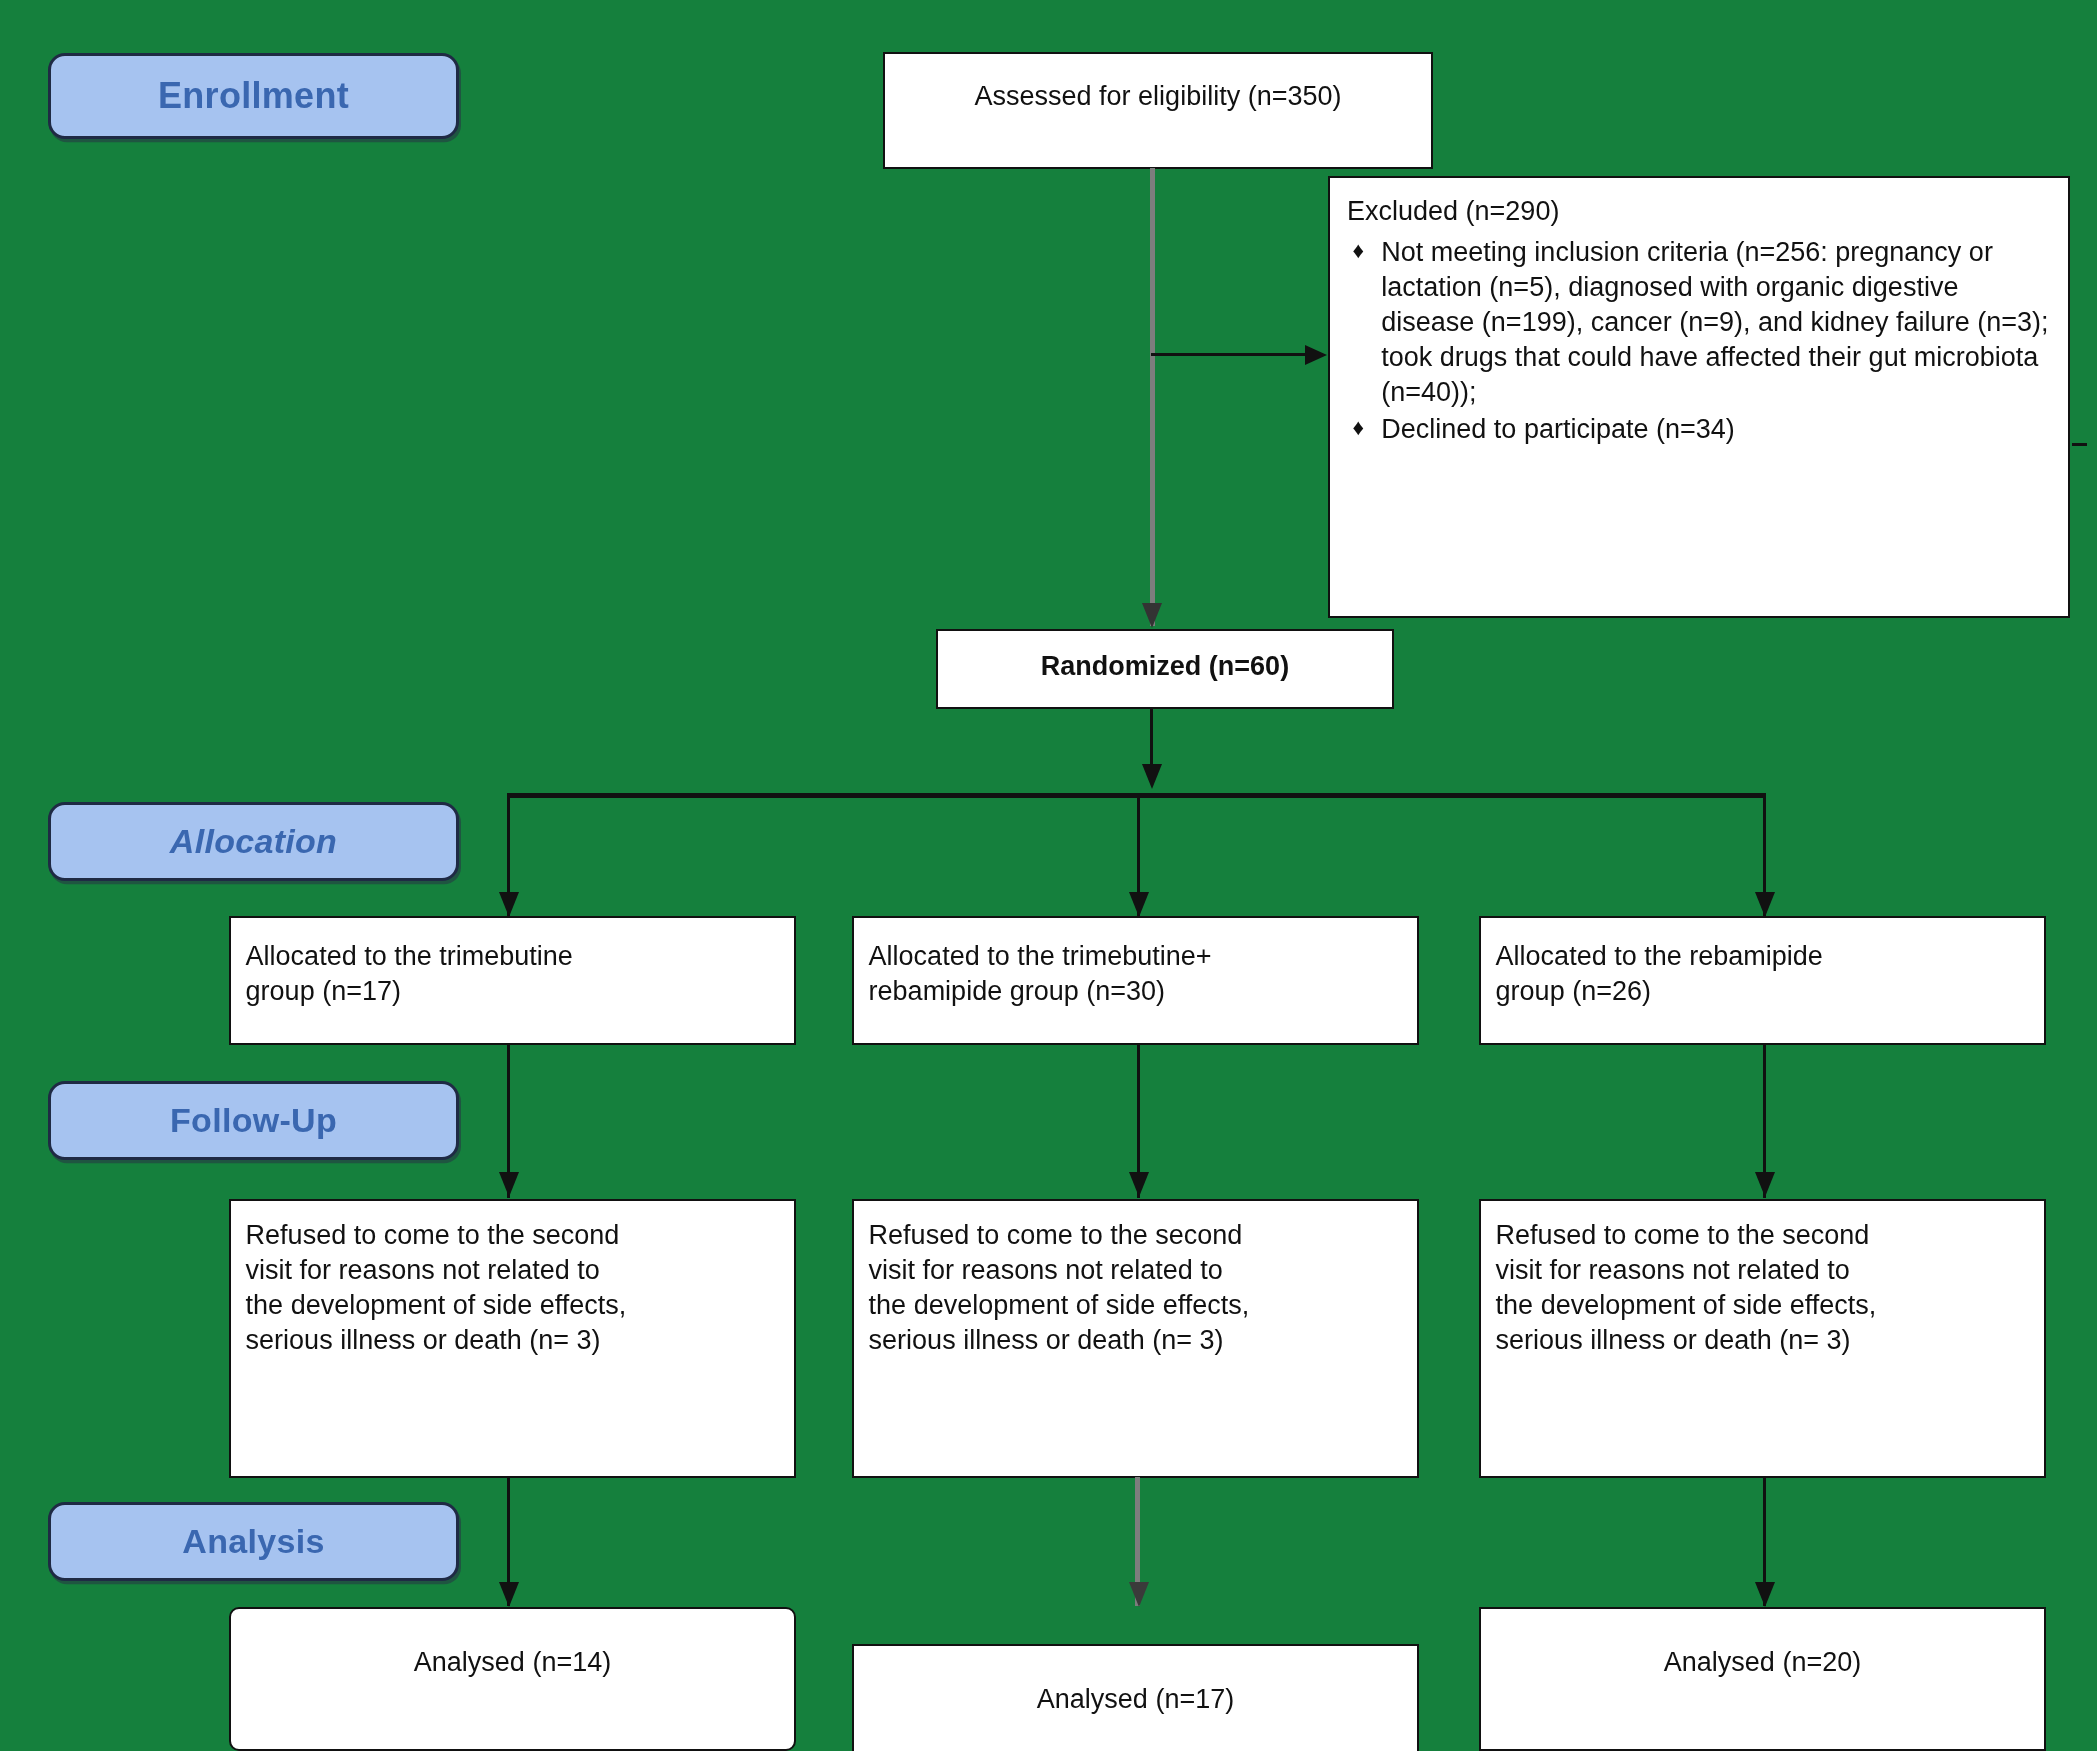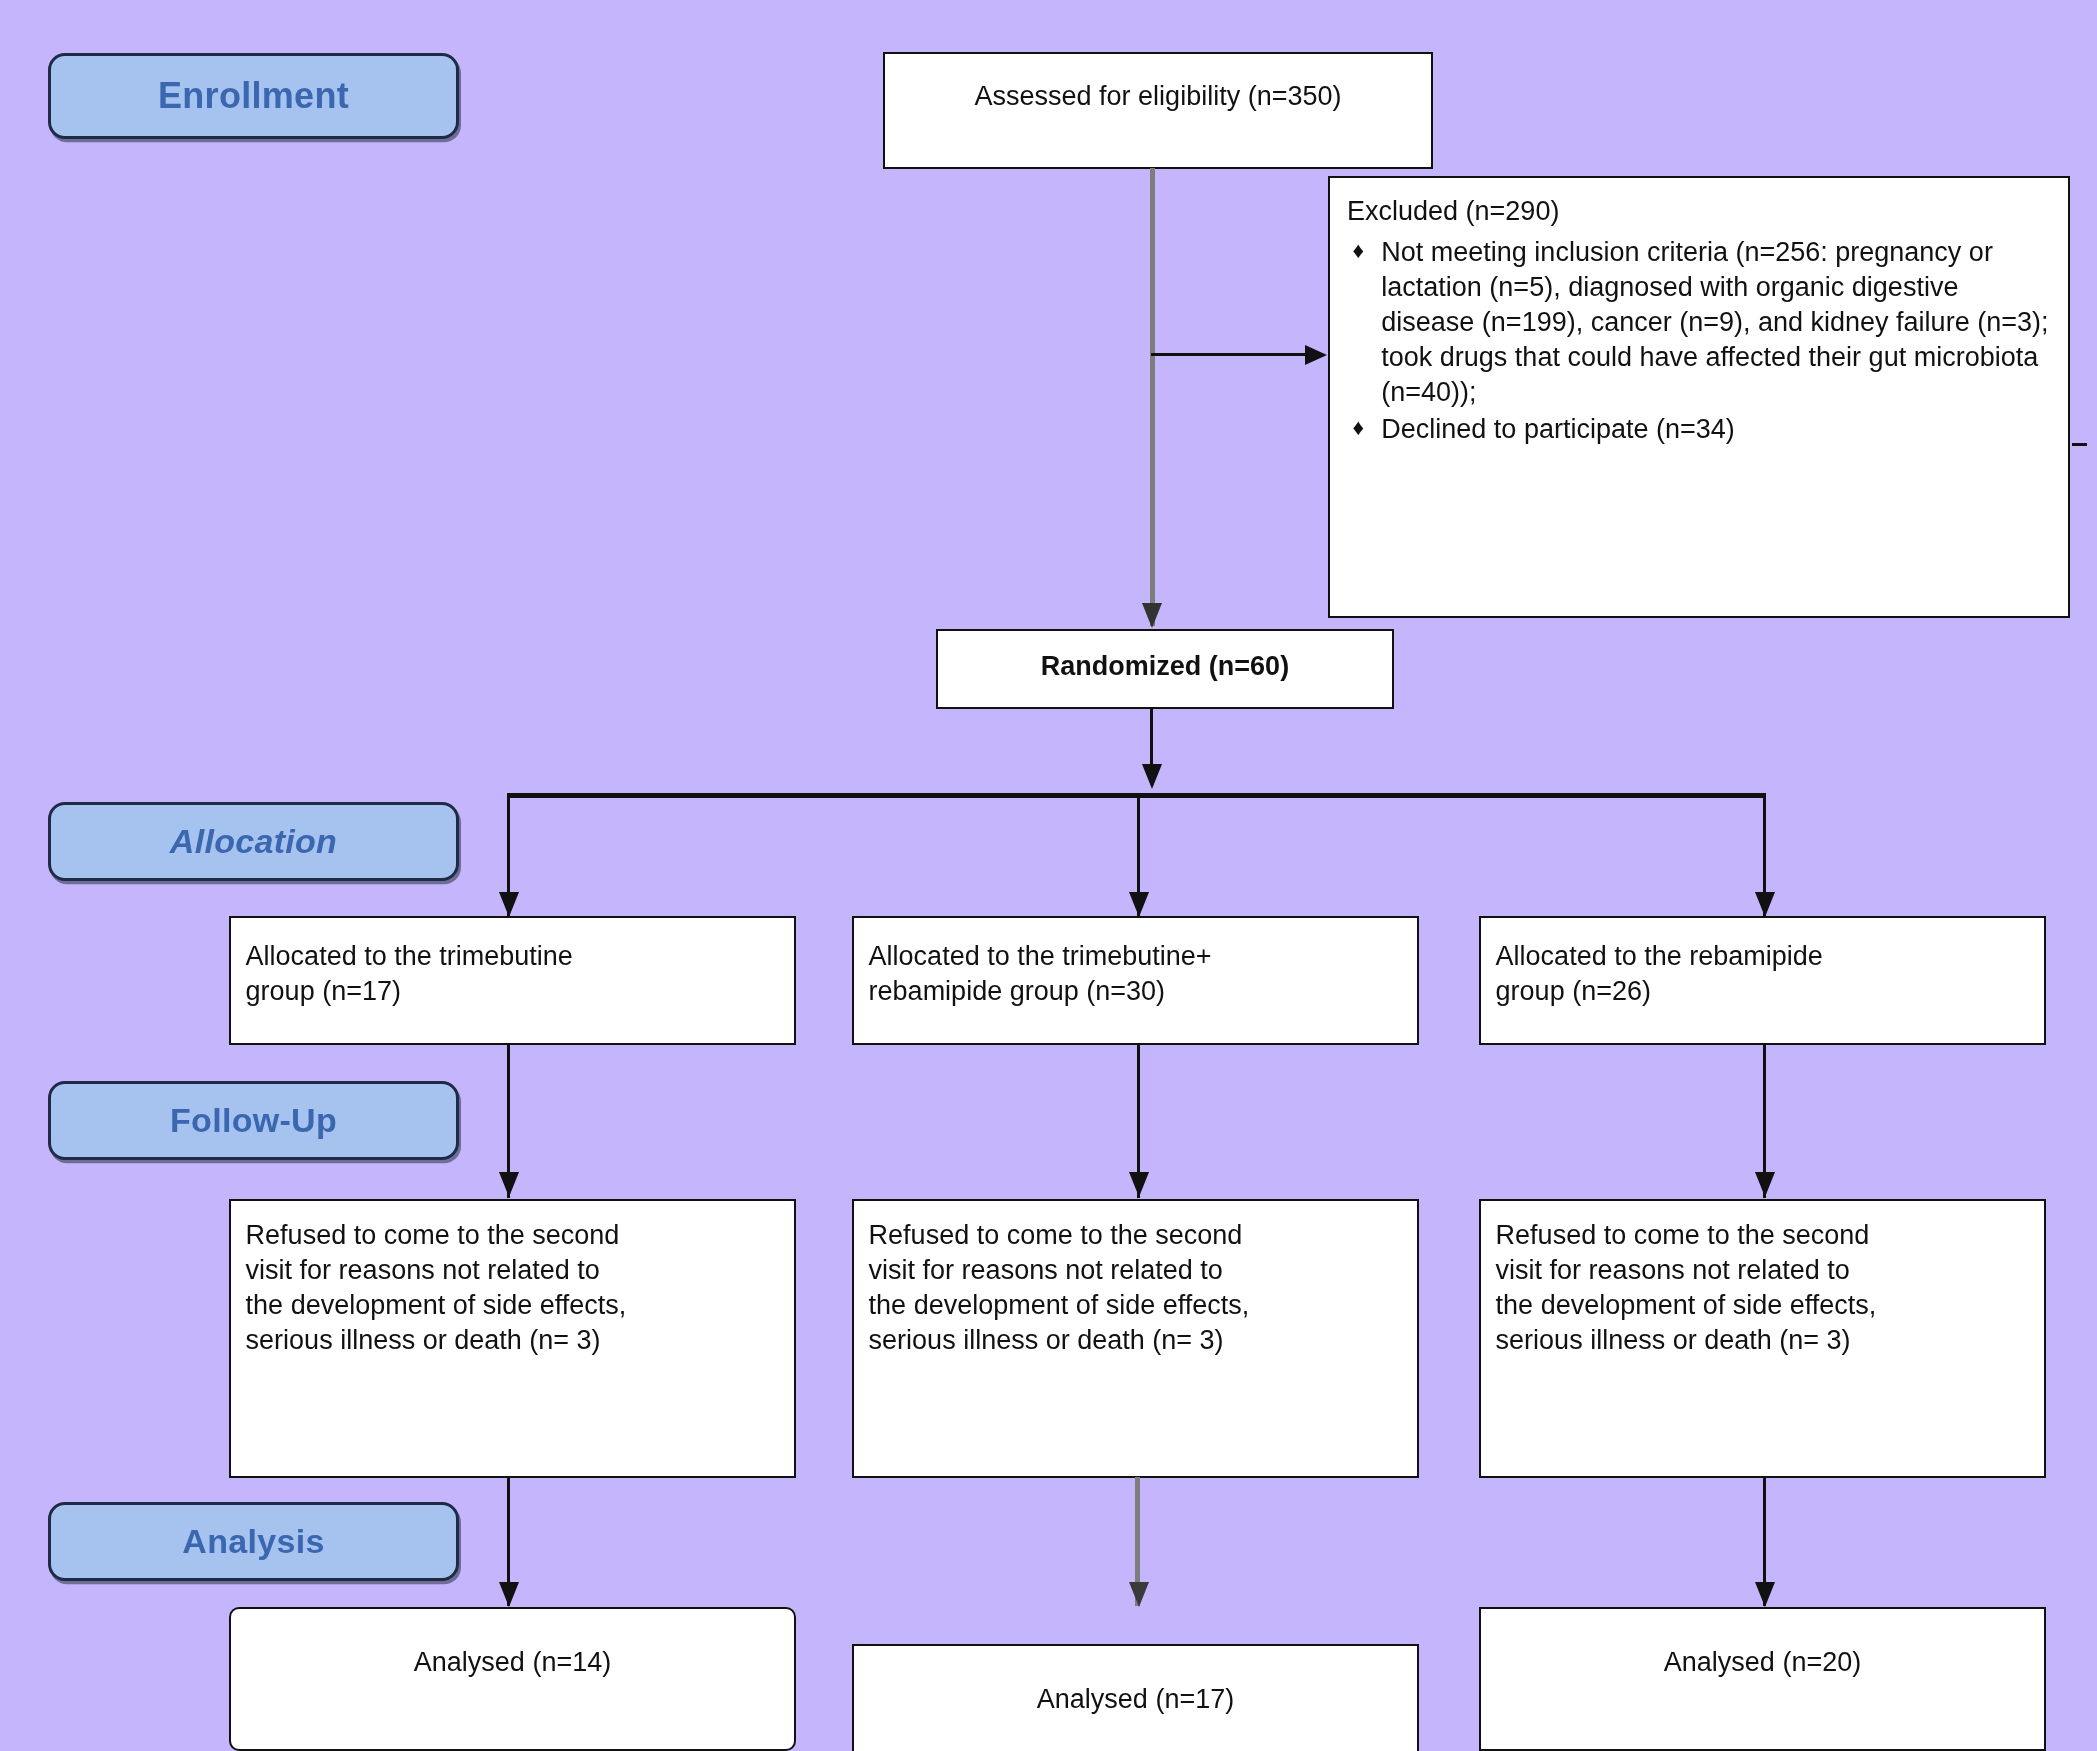--- a/index.html
+++ b/index.html
@@ -1,17 +1,17 @@
 <!DOCTYPE html>
 <html style="font-size:10.6px"><head>
 <meta charset="utf-8">
 <style>
   html,body{margin:0;padding:0;background:#ffffff;}
   body{font-family:"Liberation Sans",sans-serif;}
-  #stage{position:relative;width:2097px;height:1751px;background:#c4b5fd;overflow:hidden;}
+  #stage{position:relative;width:2097px;height:1751px;background:#15803d;overflow:hidden;}
 
   
   .stage-label{
     position:absolute;
     background:#a6c3f0;
     border:3.3px solid #1f2a44;
     border-radius:17px;
     box-shadow:2px 3.3px 0 rgba(40,50,70,.55);
     display:flex;align-items:center;justify-content:center;
     color:#3a67b0;

